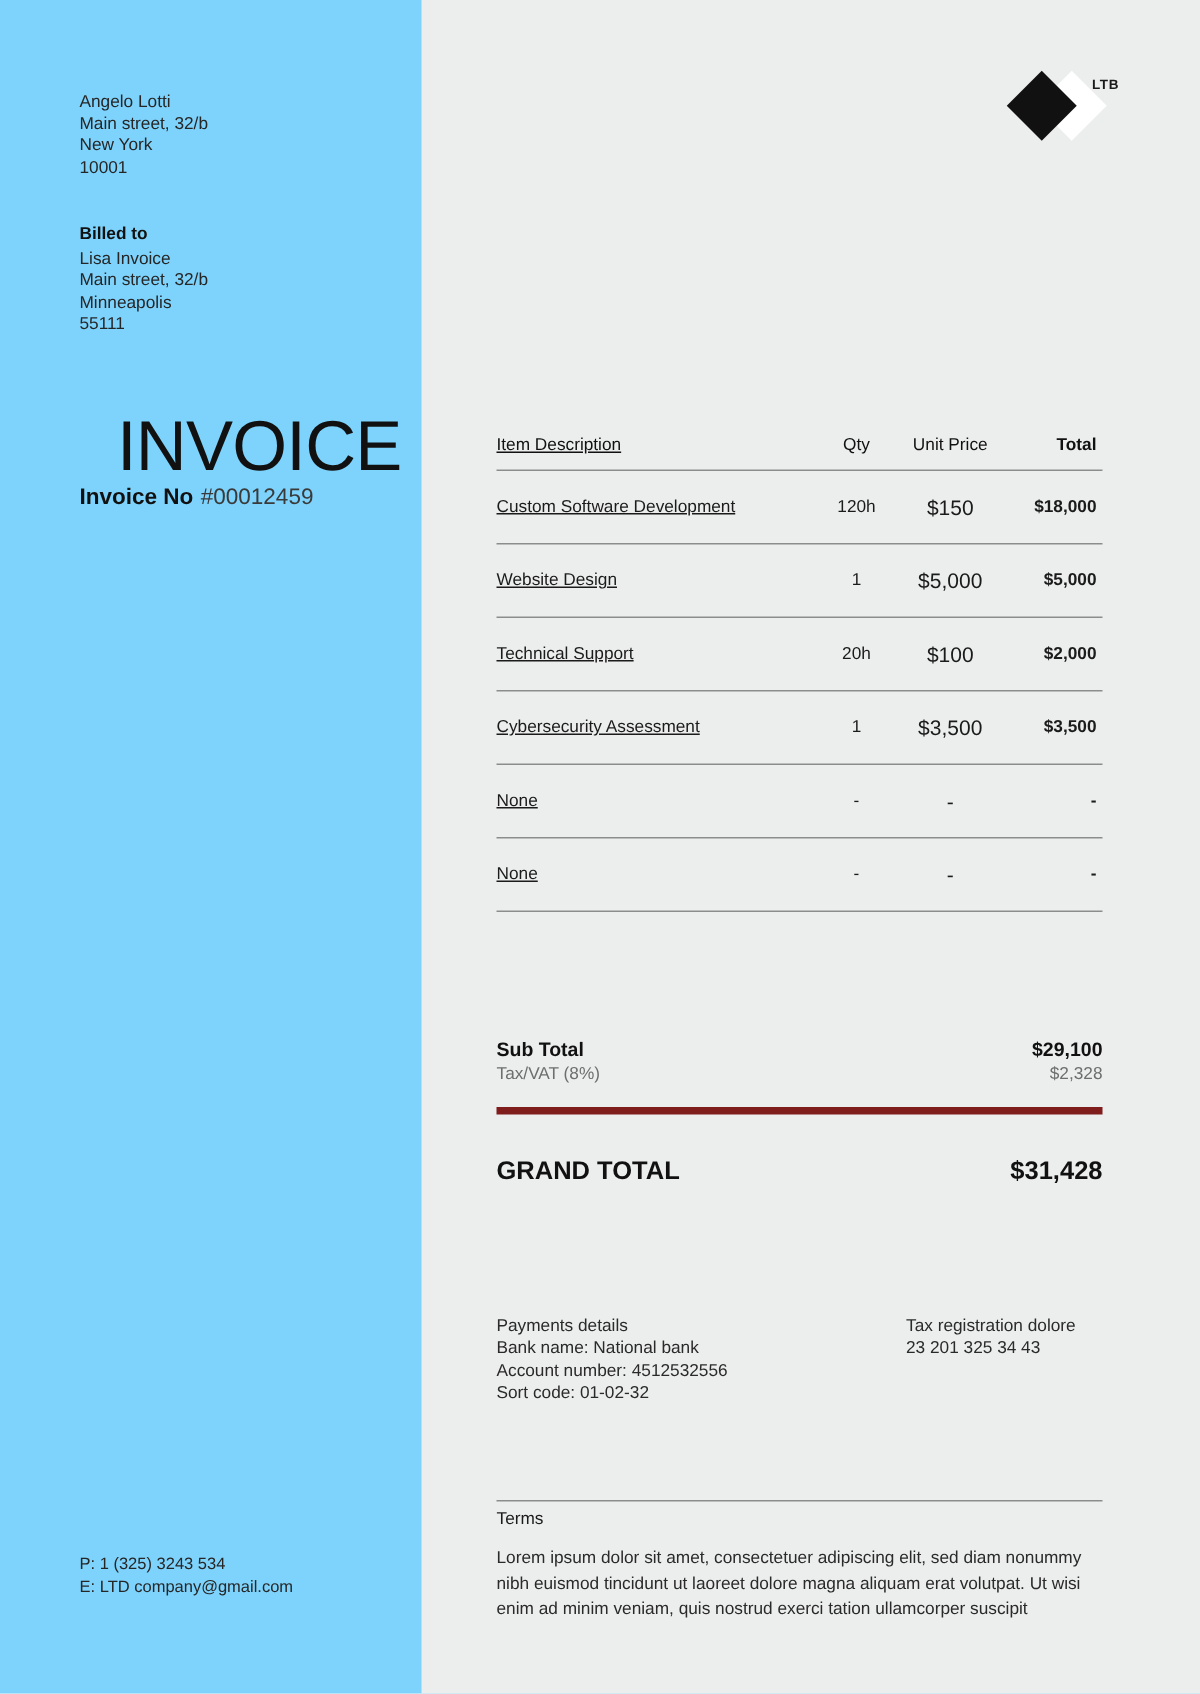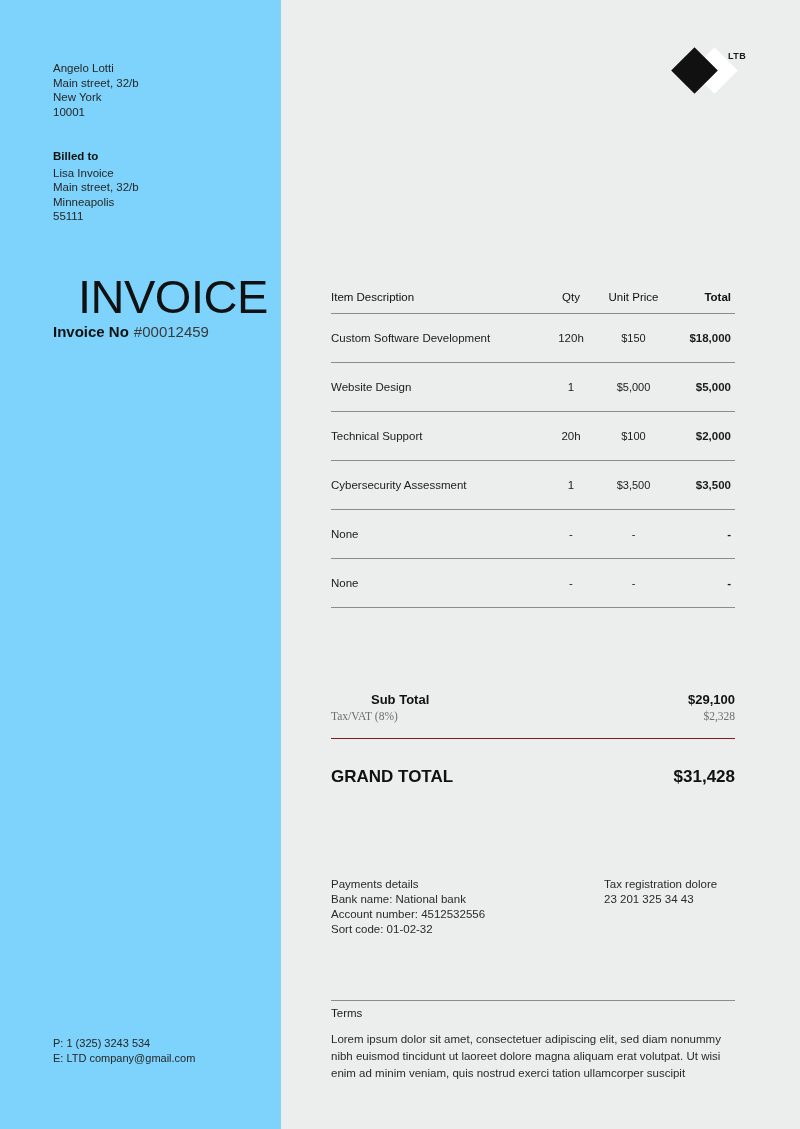--- a/index.html
+++ b/index.html
@@ -135,31 +135,32 @@
     box-sizing: border-box;
   }
   .trow.head {
     border-bottom: 1px solid #8b8d8d;
     height: 34px;
   }
   .c-desc {
     flex: 0 0 210px;
     font-size: 11.5px;
     color: #1b1b1b;
+    text-decoration: underline;
   }
   .c-qty {
     flex: 0 0 60px;
     text-align: center;
     font-size: 11.5px;
     color: #1b1b1b;
   }
   .c-price {
     flex: 0 0 65px;
     text-align: center;
-    font-size: 11px;
+    font-size: 14px;
     color: #1b1b1b;
   }
   .c-total {
     flex: 1;
     text-align: right;
     font-size: 11.5px;
     color: #1b1b1b;
     padding-right: 4px;
     font-weight: bold;
   }
@@ -178,32 +179,30 @@
     top: 692px;
     width: 404px;
   }
   .sub-row {
     display: flex;
     justify-content: space-between;
     align-items: flex-start;
     font-size: 13px;
     font-weight: bold;
     color: #111111;
-    margin-left: 40px;
   }
   .tax-row {
     display: flex;
     justify-content: space-between;
     align-items: baseline;
     font-size: 11.5px;
     color: #6d6f6f;
     margin-top: 3px;
     padding-bottom: 16px;
-    border-bottom: 1px solid #7f1d1d;
-    font-family: Liberation Serif, serif;
+    border-bottom: 5px solid #7f1d1d;
   }
   .grand-row {
     display: flex;
     justify-content: space-between;
     align-items: baseline;
     margin-top: 28px;
     font-size: 17px;
     font-weight: bold;
     color: #111111;
   }

